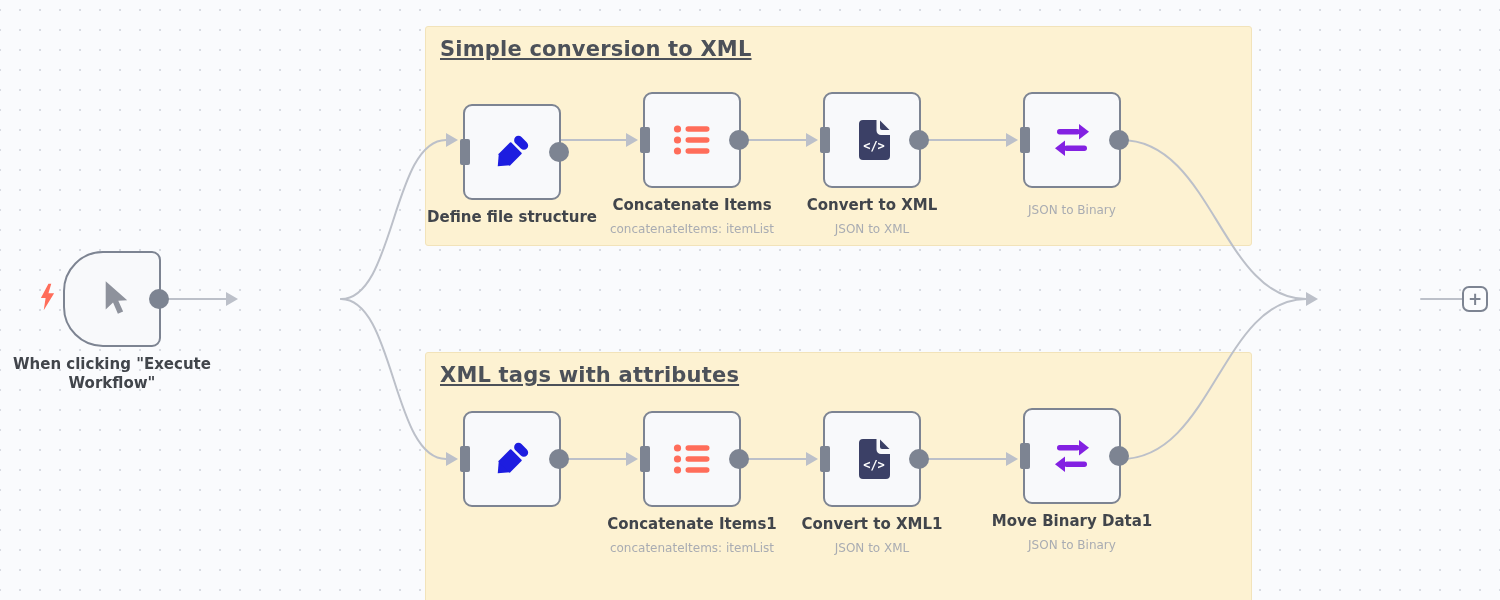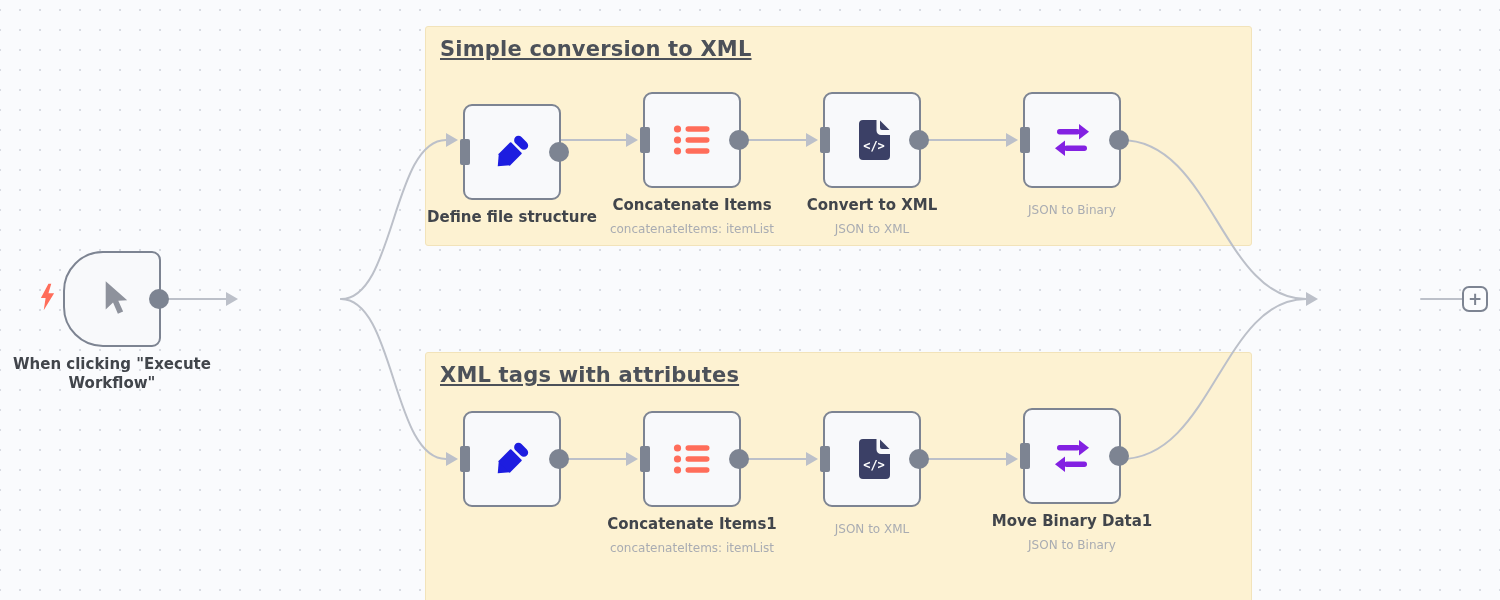--- a/index.html
+++ b/index.html
@@ -265,20 +265,21 @@
       <span class="icon icon-xml">
         <svg width="40" height="48" viewBox="0 0 40 48">
           <path d="M7 8 a4 4 0 0 1 4 -4 h13.5 v10.5 a4.5 4.5 0 0 0 4.5 4.5 h9 v21 a4 4 0 0 1 -4 4 H11 a4 4 0 0 1 -4 -4 z" fill="currentColor"></path>
           <path d="M28 4.5 l9.5 9.5 h-7.5 a2 2 0 0 1 -2 -2 z" fill="currentColor"></path>
           <text x="22" y="34" text-anchor="middle" font-family="'DejaVu Sans Mono','Liberation Mono',monospace" font-size="12" font-weight="bold" fill="#ffffff">&lt;/&gt;</text>
         </svg>
       </span>
       <span class="port-out"></span>
     </div>
     <div class="node-label" style="width:230px">
+      <div class="node-name">Convert to XML1</div>
       <div class="node-sub">JSON to XML</div>
     </div>
   </div>
 
   <div class="node" style="left:1023px;top:408px">
     <div class="node-box">
       <span class="port-in"></span>
       <span class="icon icon-swap">
         <svg width="48" height="48" viewBox="0 0 48 48" fill="currentColor">
           <rect x="9" y="13" width="23" height="5.4" rx="2.7"></rect>

